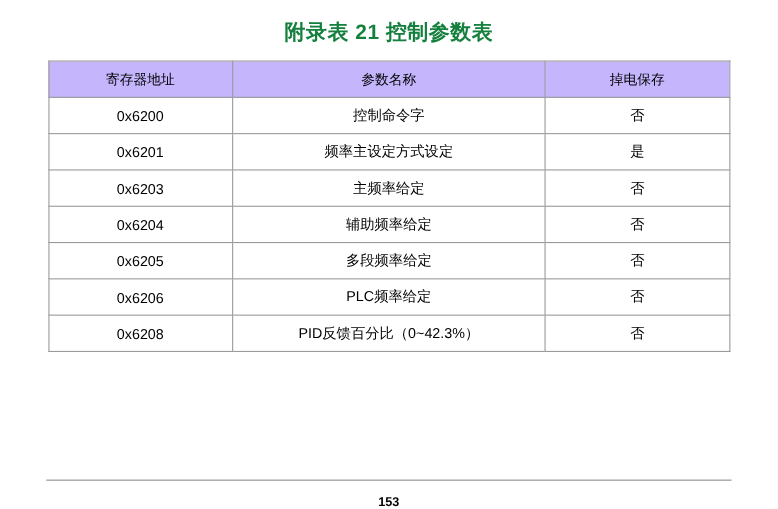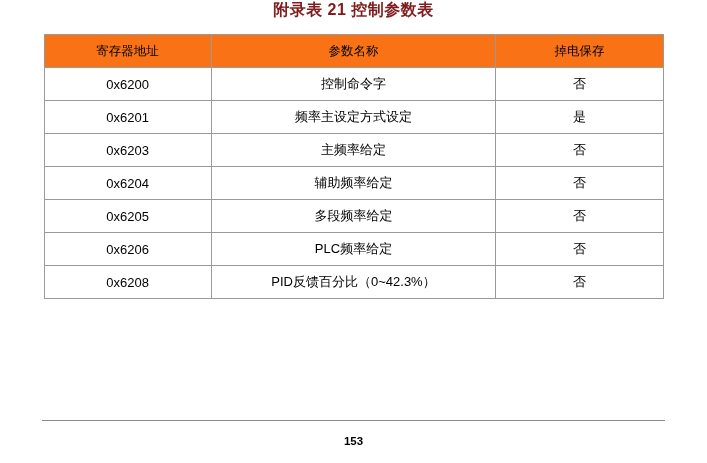--- a/index.html
+++ b/index.html
@@ -15,25 +15,26 @@
     overflow: hidden;
   }
   .page {
     position: relative;
     width: 707px;
     height: 463px;
     box-sizing: border-box;
   }
   .doc-title {
     text-align: center;
-    font-size: 16px;
+    font-size: 19px;
     font-weight: bold;
     letter-spacing: 0.5px;
+    margin-top: 16px;
     margin-bottom: 13px;
-    color: #7f1d1d;
+    color: #15803d;
   }
   .table-wrap {
     width: 620px;
     margin: 0 auto;
   }
   table.param-table {
     width: 100%;
     border-collapse: collapse;
     table-layout: fixed;
   }
@@ -42,21 +43,21 @@
     border: 1px solid #9a9a9a;
     height: 32px;
     text-align: center;
     vertical-align: middle;
     font-size: 13px;
     font-weight: normal;
     color: #000;
     padding: 0 2px;
   }
   table.param-table thead th {
-    background: #f97316;
+    background: #c4b5fd;
     font-size: 12.5px;
   }
   col.c-addr { width: 27%; }
   col.c-name { width: 46%; }
   col.c-save { width: 27%; }
 
   .footer-rule {
     position: absolute;
     left: 42px;
     right: 42px;

